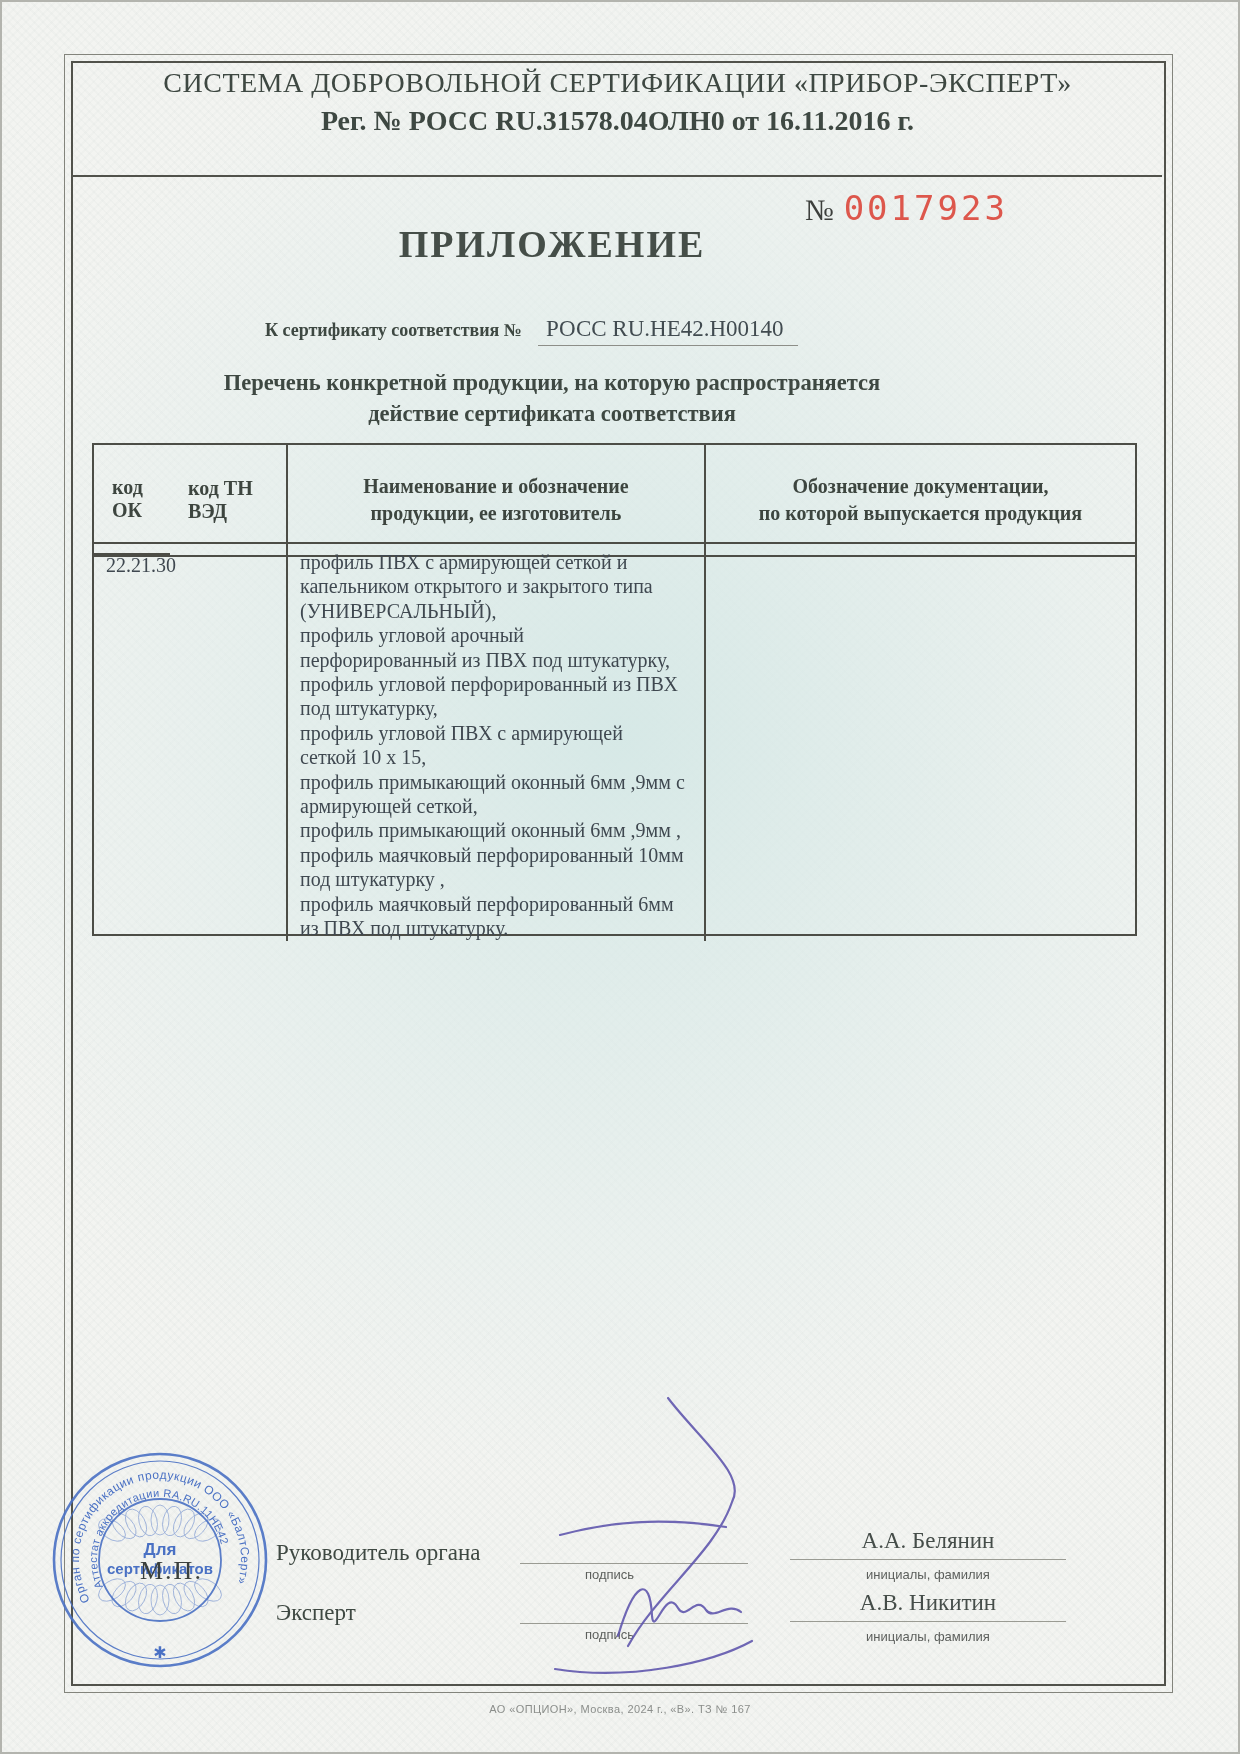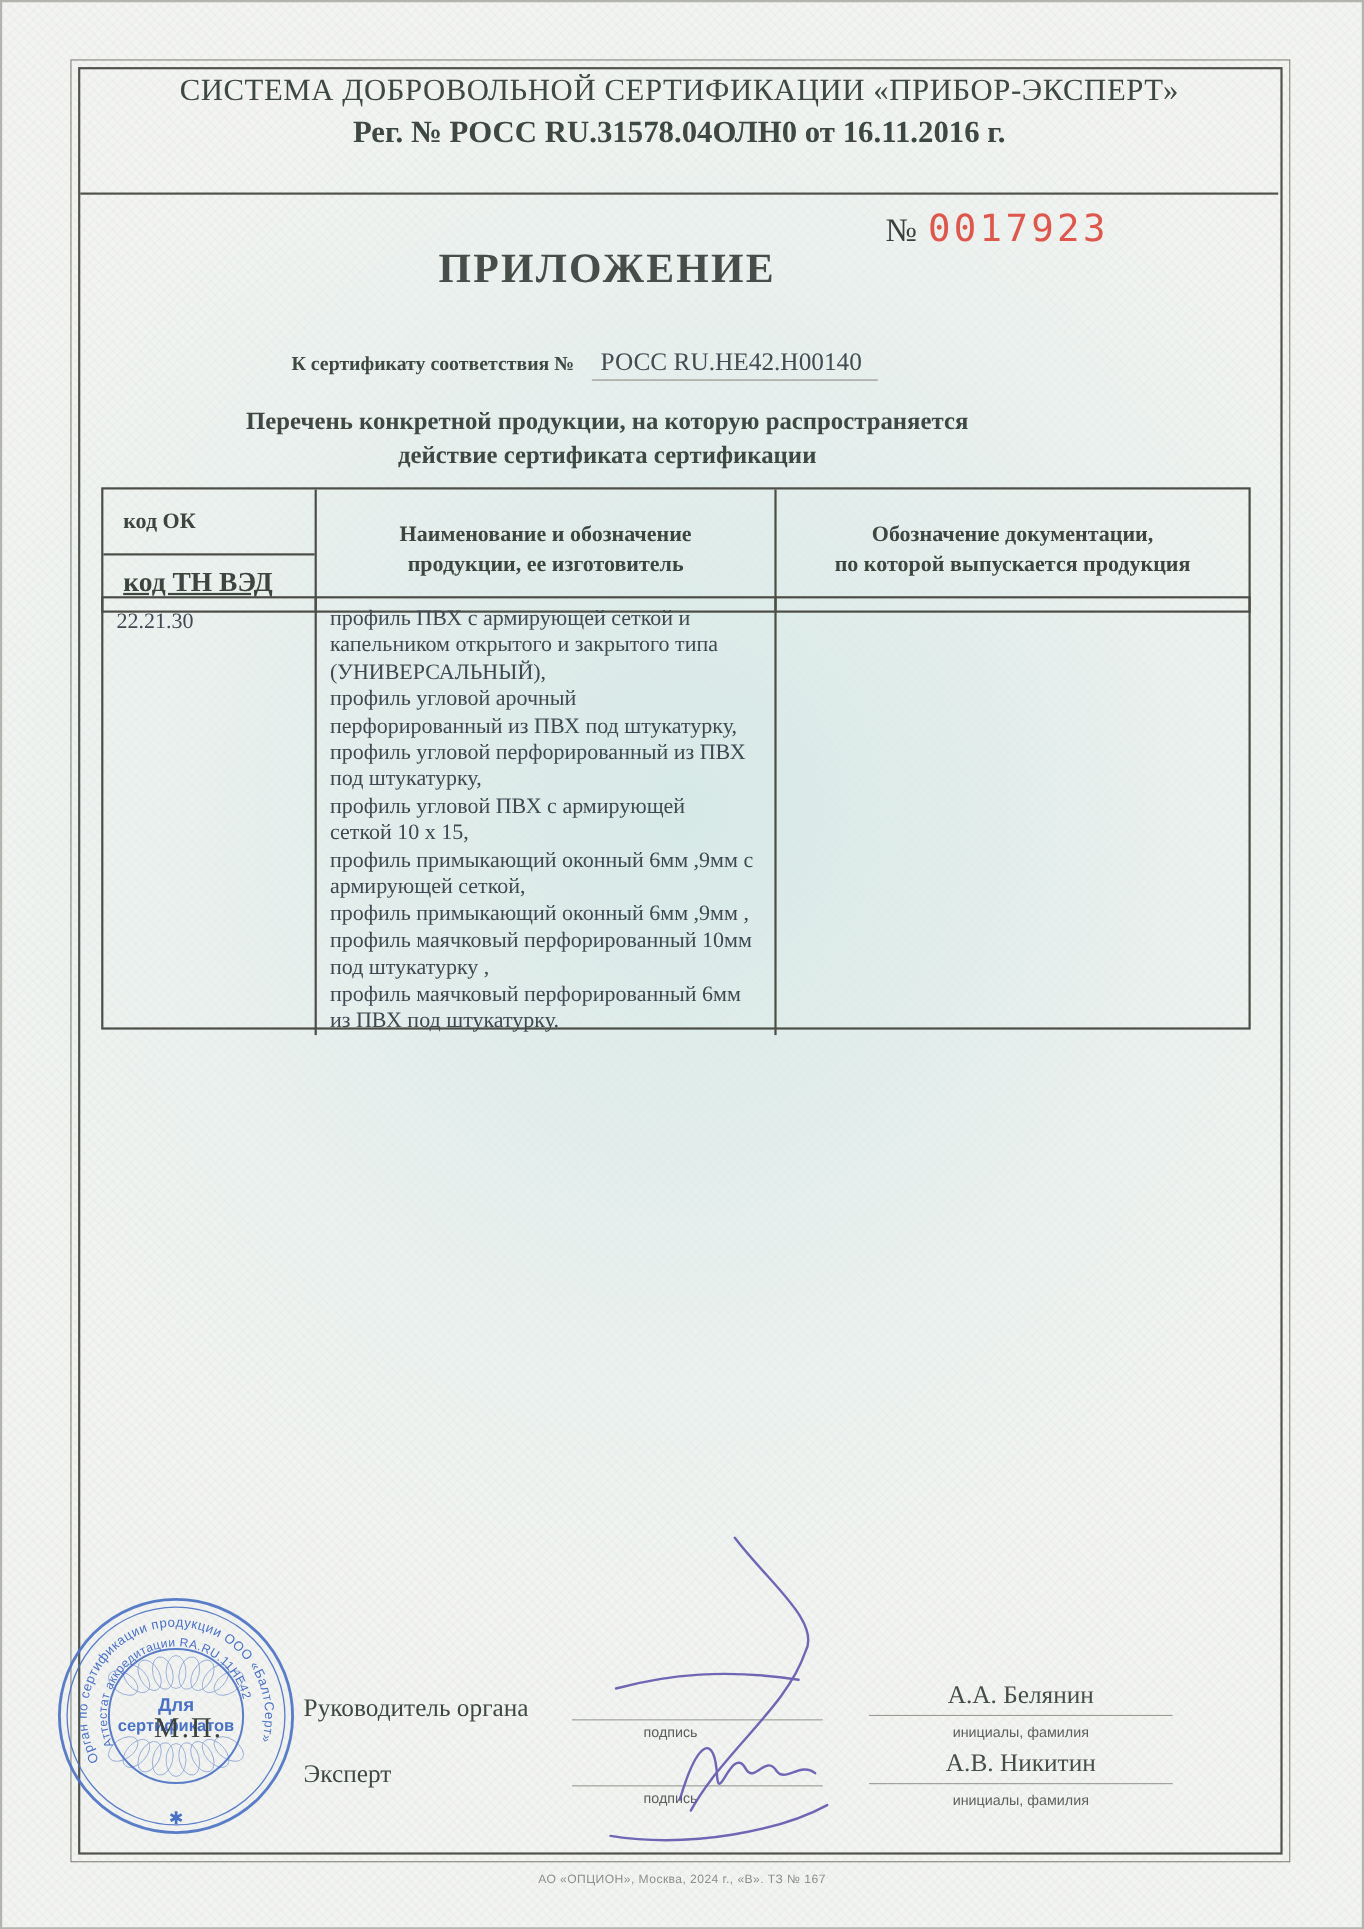--- a/index.html
+++ b/index.html
@@ -58,24 +58,24 @@
     font-size:22.5px;font-weight:bold;color:#3e4842;}
   .sub1{top:370px;}
   .sub2{top:401px;}
 
   .tbl{position:absolute;left:92px;width:1045px;border:2px solid #4c4d46;display:grid;
        grid-template-columns:194px 418px 1fr;box-sizing:border-box;background:rgba(255,255,255,0.0);}
   .tbl-head{top:443px;height:114px;}
   .tbl-body{top:542px;height:394px;}
   .cell{box-sizing:border-box;color:#3d453f;}
   .bline{border-right:2px solid #4c4d46;}
-  .codecol{display:flex;flex-direction:column;}
+  .codecol{display:flex;flex-direction:row;}
   .codecol .c-top{flex:0 0 58px;border-bottom:2px solid #4c4d46;display:flex;align-items:center;padding-left:18px;
       font-size:20px;font-weight:bold;}
-  .codecol .c-bot{flex:1;display:flex;align-items:center;padding-left:18px;font-size:25px;font-weight:bold;text-decoration:underline;}
+  .codecol .c-bot{flex:1;display:flex;align-items:center;padding-left:18px;font-size:20px;font-weight:bold;}
   .hcell{display:flex;align-items:center;justify-content:center;text-align:center;
       font-size:20px;font-weight:bold;white-space:pre-line;line-height:27px;}
   .bcell{font-size:20px;color:#3f4850;}
   .b-code{padding:10px 0 0 12px;}
   .b-prod{padding:6px 8px 0 12px;white-space:pre-line;line-height:24.4px;}
   .b-doc{padding:10px 0 0 14px;}
 
   .mp{position:absolute;left:140px;top:1556px;font-size:26px;letter-spacing:2px;color:#3b403d;z-index:5;}
 
   .role{position:absolute;left:276px;font-size:23px;font-weight:normal;color:#3e4842;}
@@ -109,21 +109,21 @@
   </div>
 
   <div class="title">ПРИЛОЖЕНИЕ</div>
 
   <div class="certline">
     <span class="lbl">К сертификату соответствия №</span>
     <span class="val">РОСС RU.НЕ42.Н00140</span>
   </div>
 
   <div class="subtitle sub1">Перечень конкретной продукции,  на которую распространяется</div>
-  <div class="subtitle sub2">действие сертификата сертификации</div>
+  <div class="subtitle sub2">действие сертификата соответствия</div>
 
   <div class="tbl tbl-head">
     <div class="cell bline codecol">
       <div class="c-top">код ОК</div>
       <div class="c-bot">код ТН ВЭД</div>
     </div>
     <div class="cell bline hcell">Наименование и обозначение
 продукции, ее изготовитель</div>
     <div class="cell hcell">Обозначение документации,
 по которой выпускается продукция</div>

